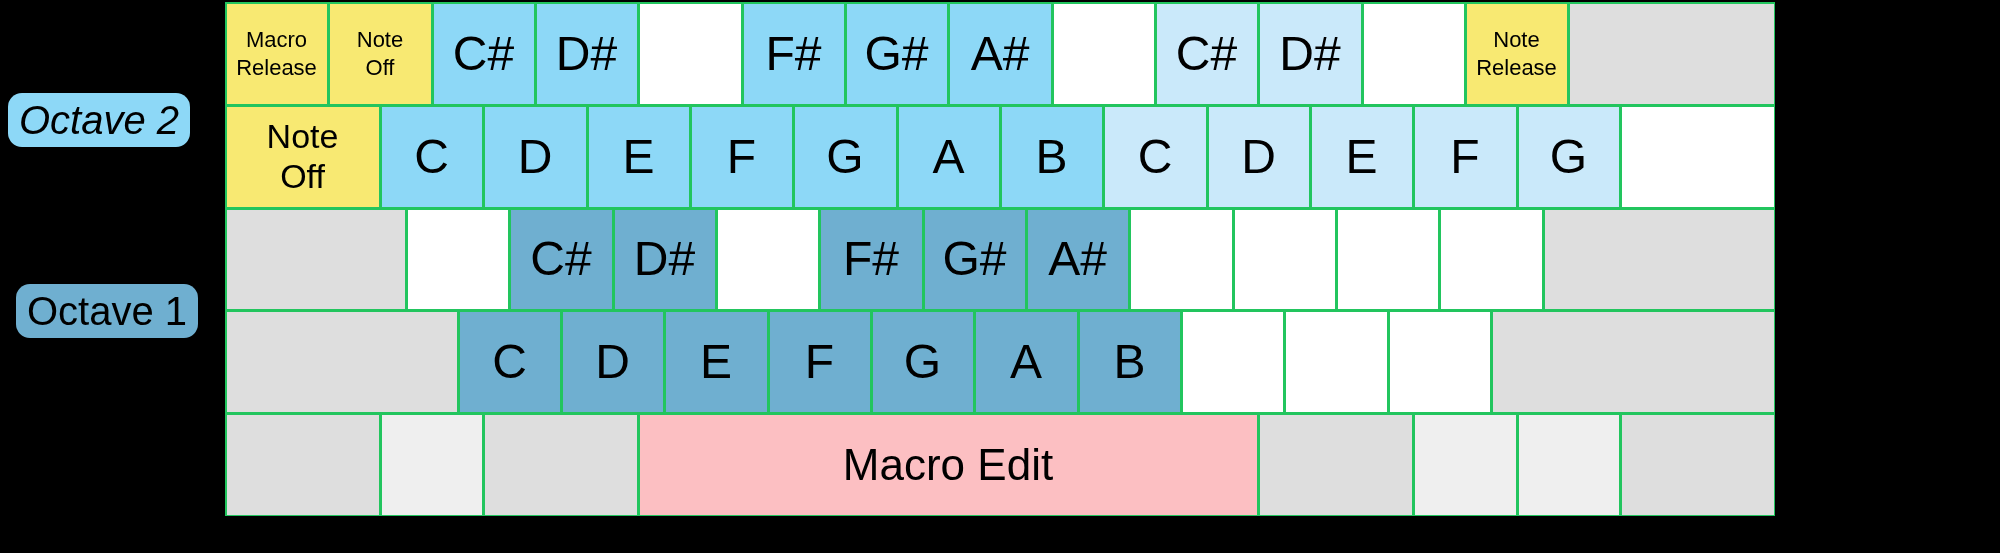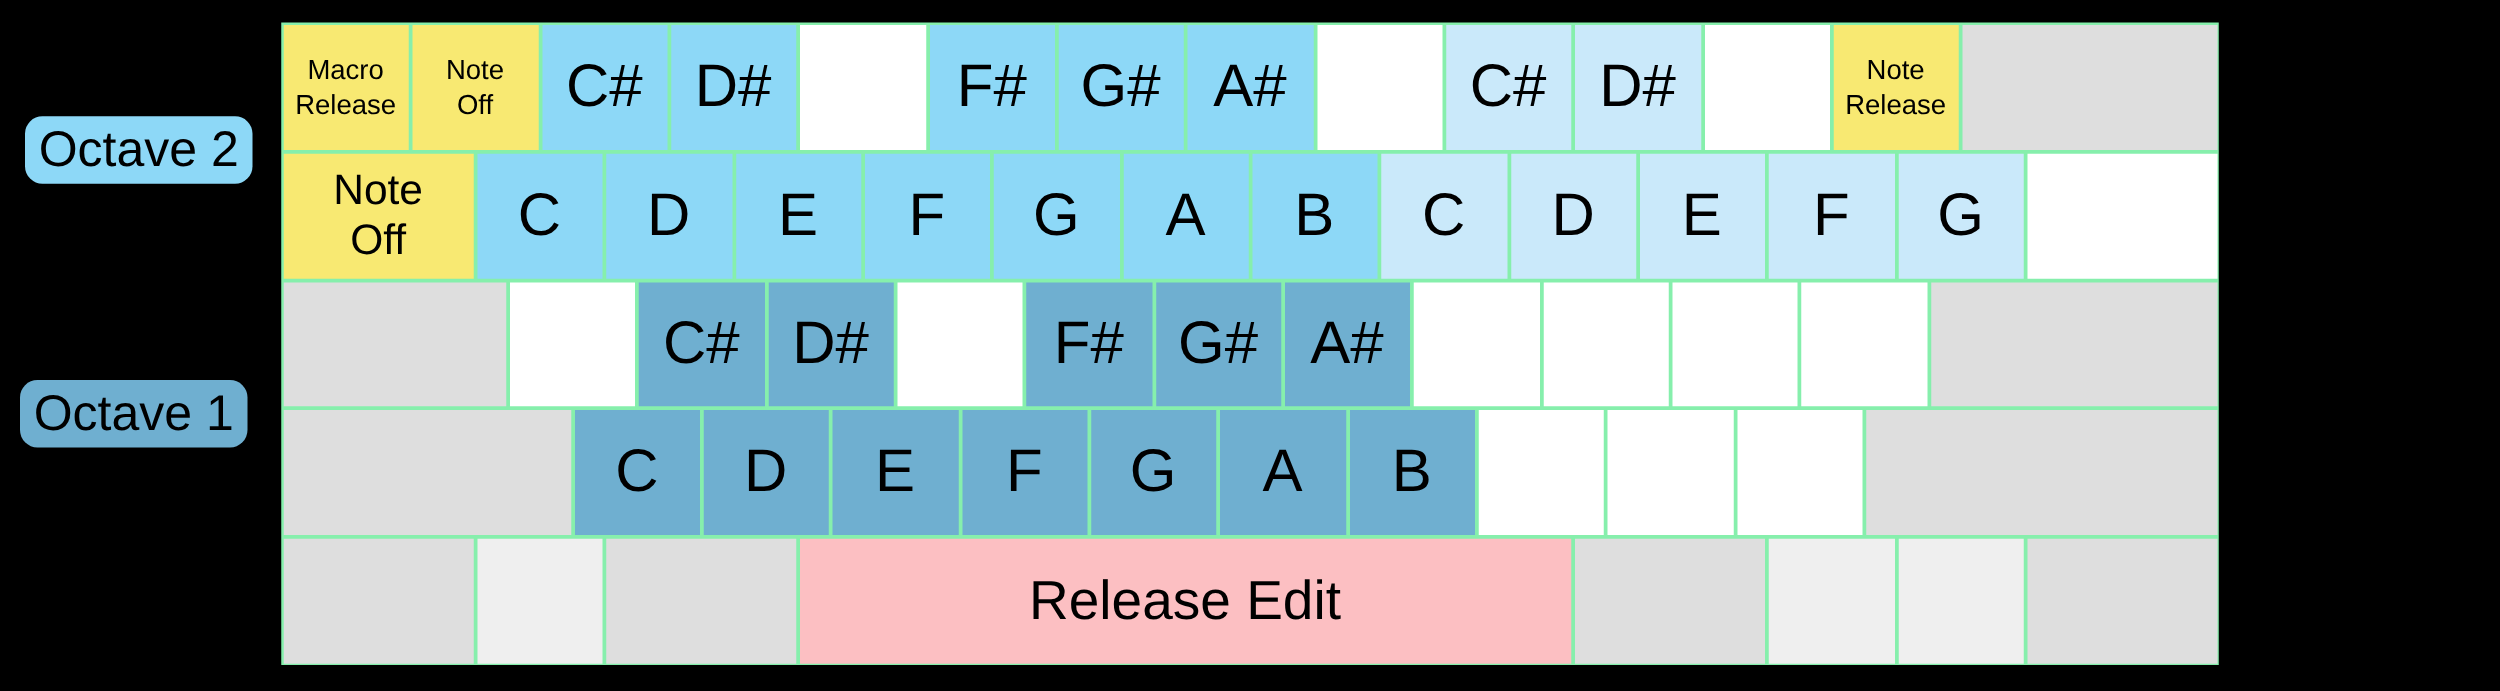--- a/index.html
+++ b/index.html
@@ -13,24 +13,24 @@
   }
   #stage {
     position: relative;
     width: 2000px;
     height: 553px;
     background: #000000;
   }
   #keyboard {
     position: absolute;
     left: 225px;
-    top: 18px;
+    top: 2px;
     width: 1550px;
     height: 514px;
-    background: #86efac;
+    background: #22c55e;
   }
   .key {
     position: absolute;
     box-sizing: border-box;
     display: flex;
     flex-direction: column;
     align-items: center;
     justify-content: center;
     text-align: center;
     color: #000000;
@@ -45,22 +45,22 @@
     width: 182px;
     height: 54px;
     border-radius: 14px;
     display: flex;
     align-items: center;
     justify-content: center;
     font-size: 40px;
     color: #000000;
     white-space: nowrap;
   }
-  #octave2-label { left: 20px;  top: 93px;  }
-  #octave1-label { left: 16px;  top: 304px; }
+  #octave2-label { left: 8px;  top: 93px; font-style: italic;  }
+  #octave1-label { left: 16px;  top: 284px; }
   #octave3-label { left: 1802px; top: 93px; }
 </style>
 </head>
 <body style="background: rgb(0, 0, 0);">
 
 <div id="stage">
 
   <div id="octave2-label" class="octave-label" style="background: rgb(141, 216, 247);">Octave 2</div>
 
   <div id="octave1-label" class="octave-label" style="background: rgb(111, 175, 208);">Octave 1</div>
@@ -128,20 +128,20 @@
       <div class="key sz-lg" style="left: 647.5px; top: 309.5px; width: 100px; height: 100px; background: rgb(111, 175, 208);">G</div>
       <div class="key sz-lg" style="left: 750.5px; top: 309.5px; width: 101px; height: 100px; background: rgb(111, 175, 208);">A</div>
       <div class="key sz-lg" style="left: 854.5px; top: 309.5px; width: 100px; height: 100px; background: rgb(111, 175, 208);">B</div>
       <div class="key" style="left: 957.5px; top: 309.5px; width: 100px; height: 100px; background: rgb(255, 255, 255);"></div>
       <div class="key" style="left: 1060.5px; top: 309.5px; width: 101px; height: 100px; background: rgb(255, 255, 255);"></div>
       <div class="key" style="left: 1164.5px; top: 309.5px; width: 100px; height: 100px; background: rgb(255, 255, 255);"></div>
       <div class="key" style="left: 1267.5px; top: 309.5px; width: 281px; height: 100px; background: rgb(222, 222, 222);"></div>
       <div class="key" style="left: 1.5px; top: 412.5px; width: 152px; height: 100px; background: rgb(222, 222, 222);"></div>
       <div class="key" style="left: 156.5px; top: 412.5px; width: 100px; height: 100px; background: rgb(239, 239, 239);"></div>
       <div class="key" style="left: 259.5px; top: 412.5px; width: 152px; height: 100px; background: rgb(222, 222, 222);"></div>
-      <div class="key sz-toggle" style="left: 414.5px; top: 412.5px; width: 617px; height: 100px; background: rgb(252, 191, 194);">Release Edit</div>
+      <div class="key sz-toggle" style="left: 414.5px; top: 412.5px; width: 617px; height: 100px; background: rgb(252, 191, 194);">Macro Edit</div>
       <div class="key" style="left: 1034.5px; top: 412.5px; width: 152px; height: 100px; background: rgb(222, 222, 222);"></div>
       <div class="key" style="left: 1189.5px; top: 412.5px; width: 101px; height: 100px; background: rgb(239, 239, 239);"></div>
       <div class="key" style="left: 1293.5px; top: 412.5px; width: 100px; height: 100px; background: rgb(239, 239, 239);"></div>
       <div class="key" style="left: 1396.5px; top: 412.5px; width: 152px; height: 100px; background: rgb(222, 222, 222);"></div>
     </div>
 
 </div>
 
 </body></html>

